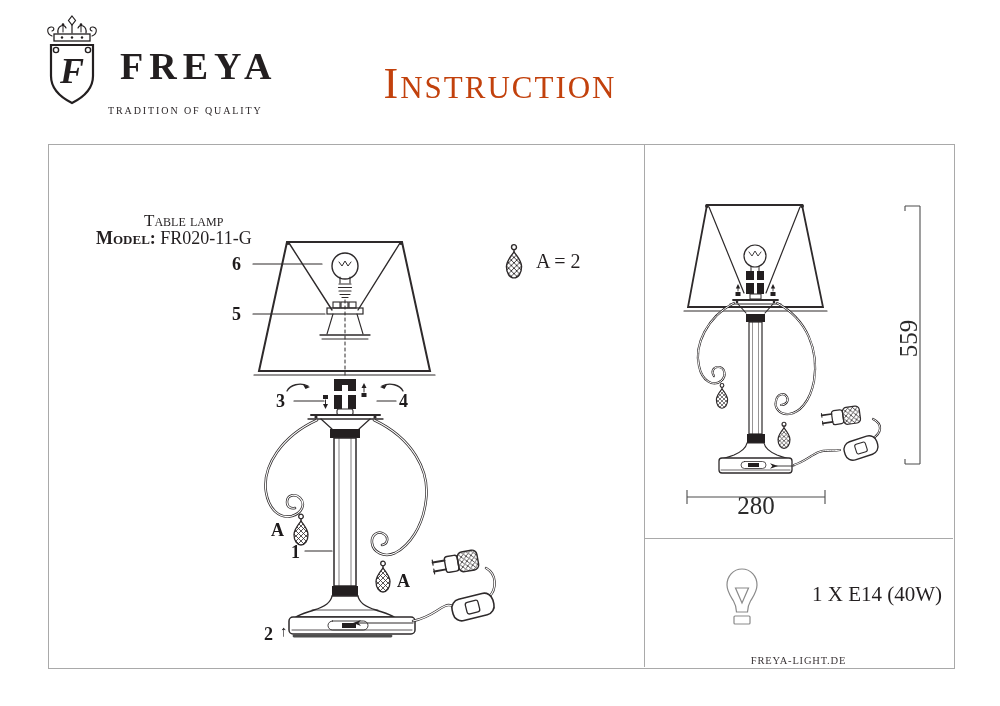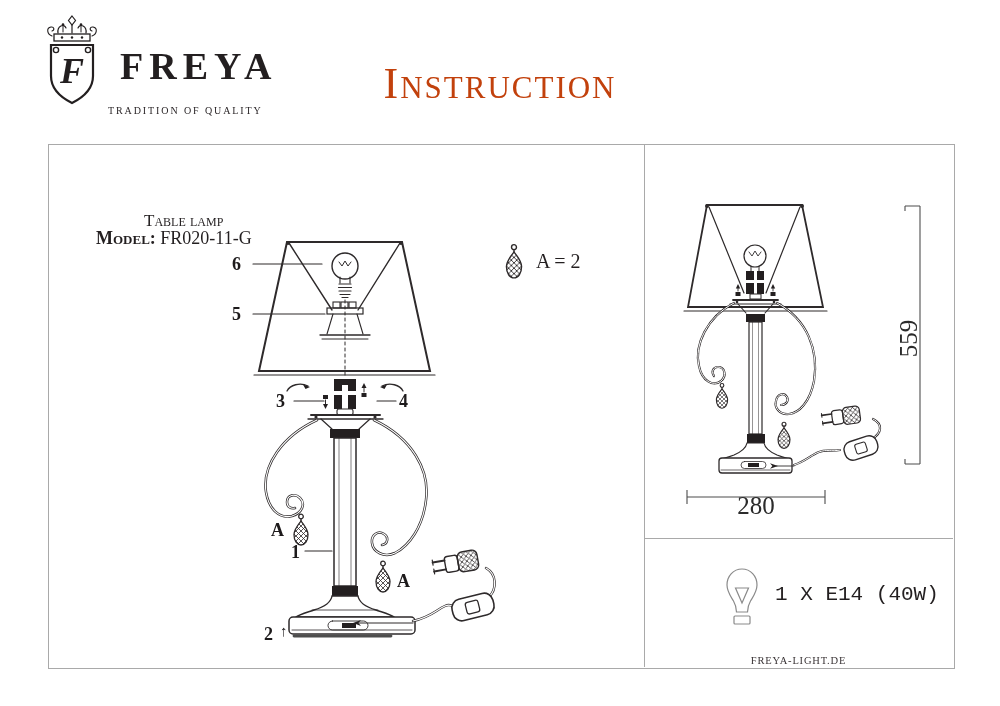--- a/index.html
+++ b/index.html
@@ -260,16 +260,16 @@
   <div class="abs callout" style="left:399px;top:392px;">4</div>
   <div class="abs callout" style="left:271px;top:521px;">A</div>
   <div class="abs callout" style="left:291px;top:543px;">1</div>
   <div class="abs callout" style="left:397px;top:572px;">A</div>
   <div class="abs callout" style="left:264px;top:625px;">2</div>
   <div class="abs callout callout-arrow" style="left:280px;top:624px;">↑</div>
   <div class="abs legend-text" style="left:536px;top:251px;">A = 2</div>
 
   <div class="abs dim dim-v" style="left:878px;top:326px;">559</div>
   <div class="abs dim dim-h" style="left:716px;top:468px;margin-top:25px;">280</div>
-  <div class="abs spec-text" style="left:775px;top:584px;font-family:Liberation Mono, monospace;">1 X E14 (40W)</div>
+  <div class="abs spec-text" style="left:812px;top:584px;">1 X E14 (40W)</div>
   <div class="abs website" style="left:736px;top:656px;">FREYA-LIGHT.DE</div>
 
 </div>
 
 </body></html>

